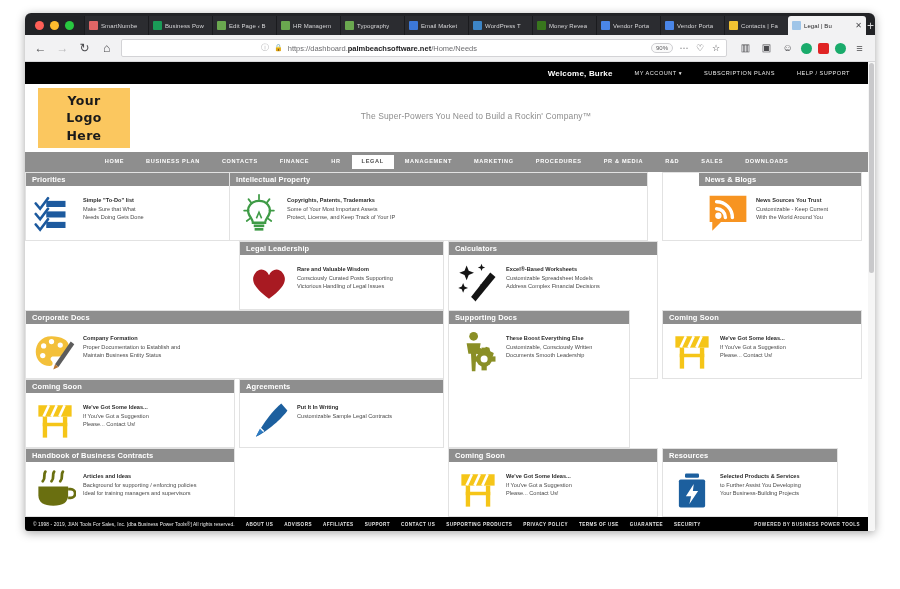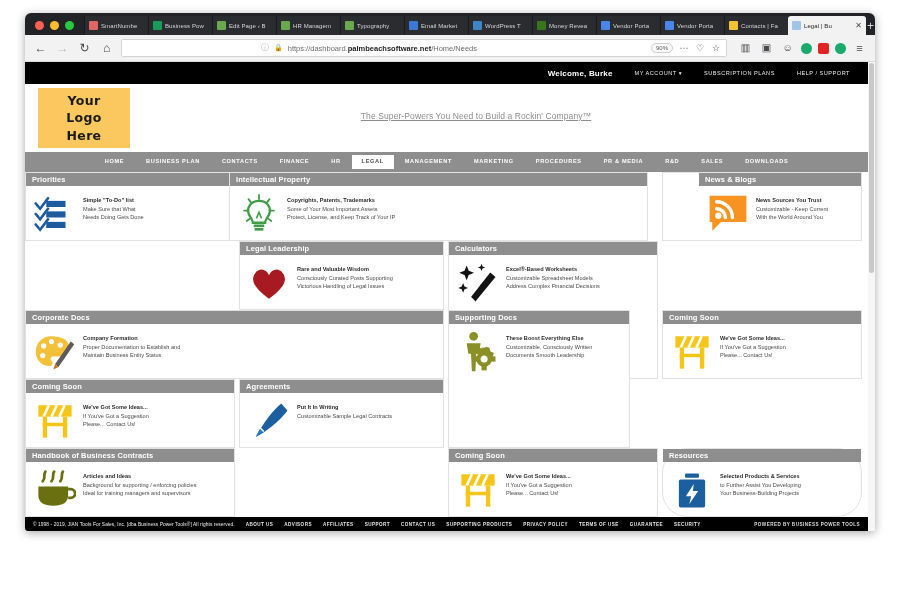--- a/index.html
+++ b/index.html
@@ -107,21 +107,20 @@
     position: absolute; left: 13px; top: 4px;
     width: 92px; height: 60px; background: #fbc75f;
     display: flex; flex-direction: column; align-items: center; justify-content: center;
     color: #1a1a1a; font-family: "DejaVu Sans", sans-serif; font-weight: 700;
     font-size: 12.5px; line-height: 1.38; letter-spacing: .3px;
   }
   .tagline {
     position: absolute; left: 0; right: 0; top: 27px;
     text-align: center; font-size: 8.5px; color: #8d8d8d; letter-spacing: .1px;
     padding-left: 59px;
-    text-decoration: underline;
   }
 
   
   .mainnav {
     height: 20px; background: #8e8e8e;
     display: flex; align-items: center; justify-content: center; gap: 0;
   }
   .navitem {
     font-size: 5.6px; font-weight: 700; color: #fff; letter-spacing: .65px;
     padding: 4px 11px; line-height: 1;
@@ -553,21 +552,21 @@
                     <rect x="10" y="26" width="28" height="4" fill="#f5c518"></rect>
                   </svg>
                 </div>
                 <div class="card-text">
                   <div class="ct-head">We've Got Some Ideas...</div>
                   <div class="ct-line">If You've Got a Suggestion</div>
                   <div class="ct-line">Please... Contact Us!</div>
                 </div>
               </div>
             </div>
-            <div class="card" style="left: 637px; top: 276px; width: 200px; height: 69px; border-radius: 25px;">
+            <div class="card" style="left: 637px; top: 276px; width: 176px; height: 69px;">
               <div class="card-head">
                 <span class="card-title">Resources</span>
               </div>
               <div class="card-body">
                 <div class="card-icon">
                   <svg viewBox="0 0 48 48" width="42" height="42">
                     <rect x="16" y="5" width="16" height="5" rx="1.5" fill="#1c5f9e"></rect>
                     <rect x="9" y="12" width="30" height="32" rx="2" fill="#1c5f9e"></rect>
                     <path d="M26 17 L17 31 H23 L21 40 L31 25 H25 Z" fill="#fff"></path>
                   </svg>

